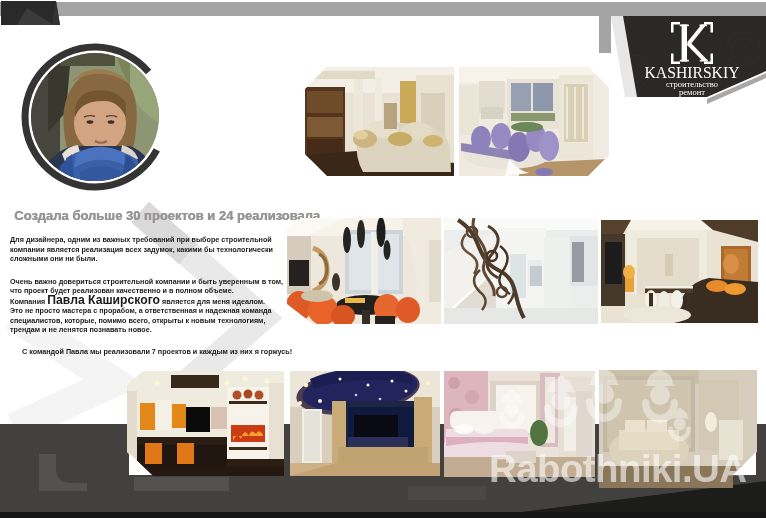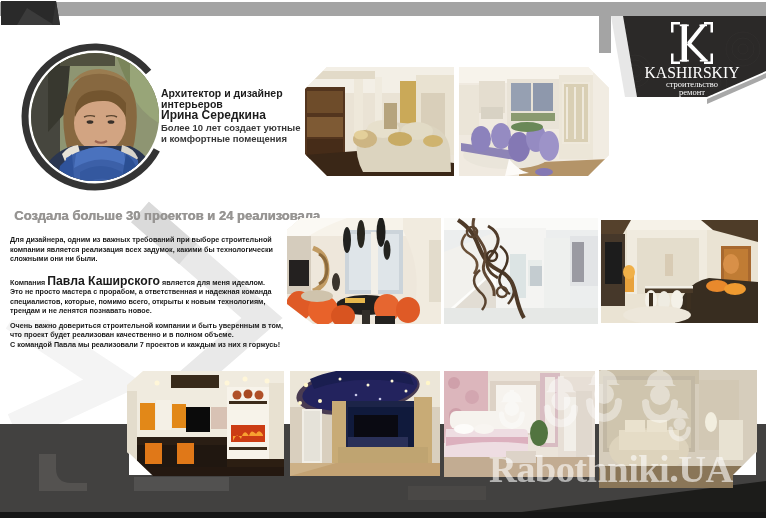--- a/index.html
+++ b/index.html
@@ -60,24 +60,20 @@
 <path d="M42,112 Q48,104 58,103 L62,118 L50,132 Z" fill="#e6e2d8"></path>
 <path d="M102,103 Q114,106 118,116 L110,128 L100,116 Z" fill="#d8d4ca"></path>
 <path d="M46,116 Q80,94 118,118 L120,160 L42,160 Z" fill="#3c60a8"></path>
 <path d="M56,112 Q80,98 104,111 L106,124 Q80,110 54,126 Z" fill="#4a72be"></path>
 <path d="M40,124 L52,112 L56,160 L34,160 Z" fill="#2f539b"></path>
 <path d="M106,112 Q122,122 120,160 L98,160 Z" fill="#2b4f93"></path>
 <path d="M60,130 Q80,118 102,130 L102,142 Q80,130 60,144 Z" fill="#34589f"></path>
 </g>
 </svg>
 
-<div class="abs" style="left:161px;top:88px;width:190px;font-weight:bold;font-size:10.5px;line-height:11px;color:#1c1c1c;white-space:nowrap">
-Архитектор и дизайнер<br>интерьеров<br><span style="font-size:12px;line-height:11.6px">Ирина Середкина</span><br>
-<span style="color:#383838;font-size:9.5px;line-height:11.4px">Более 10 лет создает уютные<br>и комфортные помещения</span>
-</div>
 
 <svg class="abs" style="left:595px;top:5px" width="171" height="100" viewBox="0 0 171 100">
 <rect x="4" y="11" width="12" height="37" fill="#a4a4a4"></rect>
 <polygon points="16,11 28,11 42,92 30,92" fill="#e7e7e7"></polygon>
 <defs>
         <clipPath id="lb">
           <polygon points="28,11 171,11 171,66 112,92 42,92"></polygon>
         </clipPath>
       </defs>
 <polygon points="28,11 171,11 171,66 112,92 42,92" fill="#2b2928"></polygon>
@@ -109,23 +105,23 @@
 </g>
 <text x="97" y="72.5" font-family="Liberation Serif,serif" font-size="16" fill="#fff" text-anchor="middle" textLength="95" lengthAdjust="spacingAndGlyphs">KASHIRSKIY</text>
 <text x="97" y="81.5" font-family="Liberation Serif,serif" font-size="8.5" fill="#fff" text-anchor="middle">строительство</text>
 <text x="97" y="90" font-family="Liberation Serif,serif" font-size="8.5" fill="#fff" text-anchor="middle">ремонт</text>
 </svg>
 
 <div class="abs" style="left:14px;top:208px;font-weight:bold;font-size:13px;color:#979593;text-shadow:0.5px 0 0 #979593">Создала больше 30 проектов и 24 реализовала</div>
 
 <div class="abs" style="left:10px;top:235px;width:290px;font-size:7.2px;font-weight:bold;line-height:9.5px;color:#1a1a1a;white-space:nowrap">
 <p style="margin:0 0 13px 0">Для дизайнера, одним из важных требований при выборе строительной<br>компании является реализация всех задумок, какими бы технологически<br>сложными они ни были.</p>
+<p style="margin:0">Очень важно довериться строительной компании и быть уверенным в том,<br>что проект будет реализован качественно и в полном объеме.</p>
 <p style="margin:0 0 5px 0">Компания <span style="font-size:12.2px;font-weight:bold;line-height:9.5px">Павла Каширского</span> является для меня идеалом.<br>Это не просто мастера с прорабом, а ответственная и надежная команда<br>специалистов, которые, помимо всего, открыты к новым технологиям,<br>трендам и не ленятся познавать новое.</p>
-<p style="margin:0">Очень важно довериться строительной компании и быть уверенным в том,<br>что проект будет реализован качественно и в полном объеме.</p>
-<p style="margin:0">С командой Павла мы реализовали 7 проектов и каждым из них я горжусь!</p>
+<p style="margin:12px">С командой Павла мы реализовали 7 проектов и каждым из них я горжусь!</p>
 </div>
 
 <div class="abs" style="left:305px;top:67px;width:149px;height:109px;clip-path:polygon(22px 0,149px 0,149px 109px,22px 109px,0 87px,0 22px)">
 <svg width="149" height="109" viewBox="0 0 149 109">
 <rect width="149" height="109" fill="#eae3d5"></rect>
 <rect x="0" y="0" width="149" height="26" fill="#f3efe6"></rect>
 <rect x="10" y="4" width="60" height="8" fill="#e2dac8"></rect>
 <rect x="0" y="24" width="22" height="20" fill="#e0d8c6"></rect>
 <rect x="0" y="20" width="40" height="72" fill="#53351e"></rect>
 <rect x="2" y="24" width="36" height="22" fill="#6e4c2a"></rect>
@@ -394,14 +390,14 @@
 <path d="M4,32 Q4,52 22,54 Q40,52 40,32 Q36,28 33,32 Q33,44 22,46 Q11,44 11,32 Q8,28 4,32 Z"></path>
 </g>
       </defs>
 <use href="#wk" transform="translate(16,38) scale(0.72)"></use>
 <use href="#wk" transform="translate(60,24) scale(0.95)"></use>
 <use href="#wk" transform="translate(102,16) scale(1.0)"></use>
 <use href="#wk" transform="translate(158,17) scale(1.0)"></use>
 <use href="#wk" transform="translate(186,56) scale(0.62)"></use>
 </svg>
 
-<div class="abs" style="left:489px;top:447px;font-family:Liberation Serif, serif;font-weight:bold;font-size:38.5px;letter-spacing:-0.6px;color:rgba(253,253,253,0.60)">Rabothniki.UA</div>
+<div class="abs" style="left:489px;top:447px;font-family:Liberation Sans, sans-serif;font-weight:bold;font-size:38.5px;letter-spacing:-0.6px;color:rgba(253,253,253,0.60)">Rabothniki.UA</div>
 
 </div>
 </body></html>

